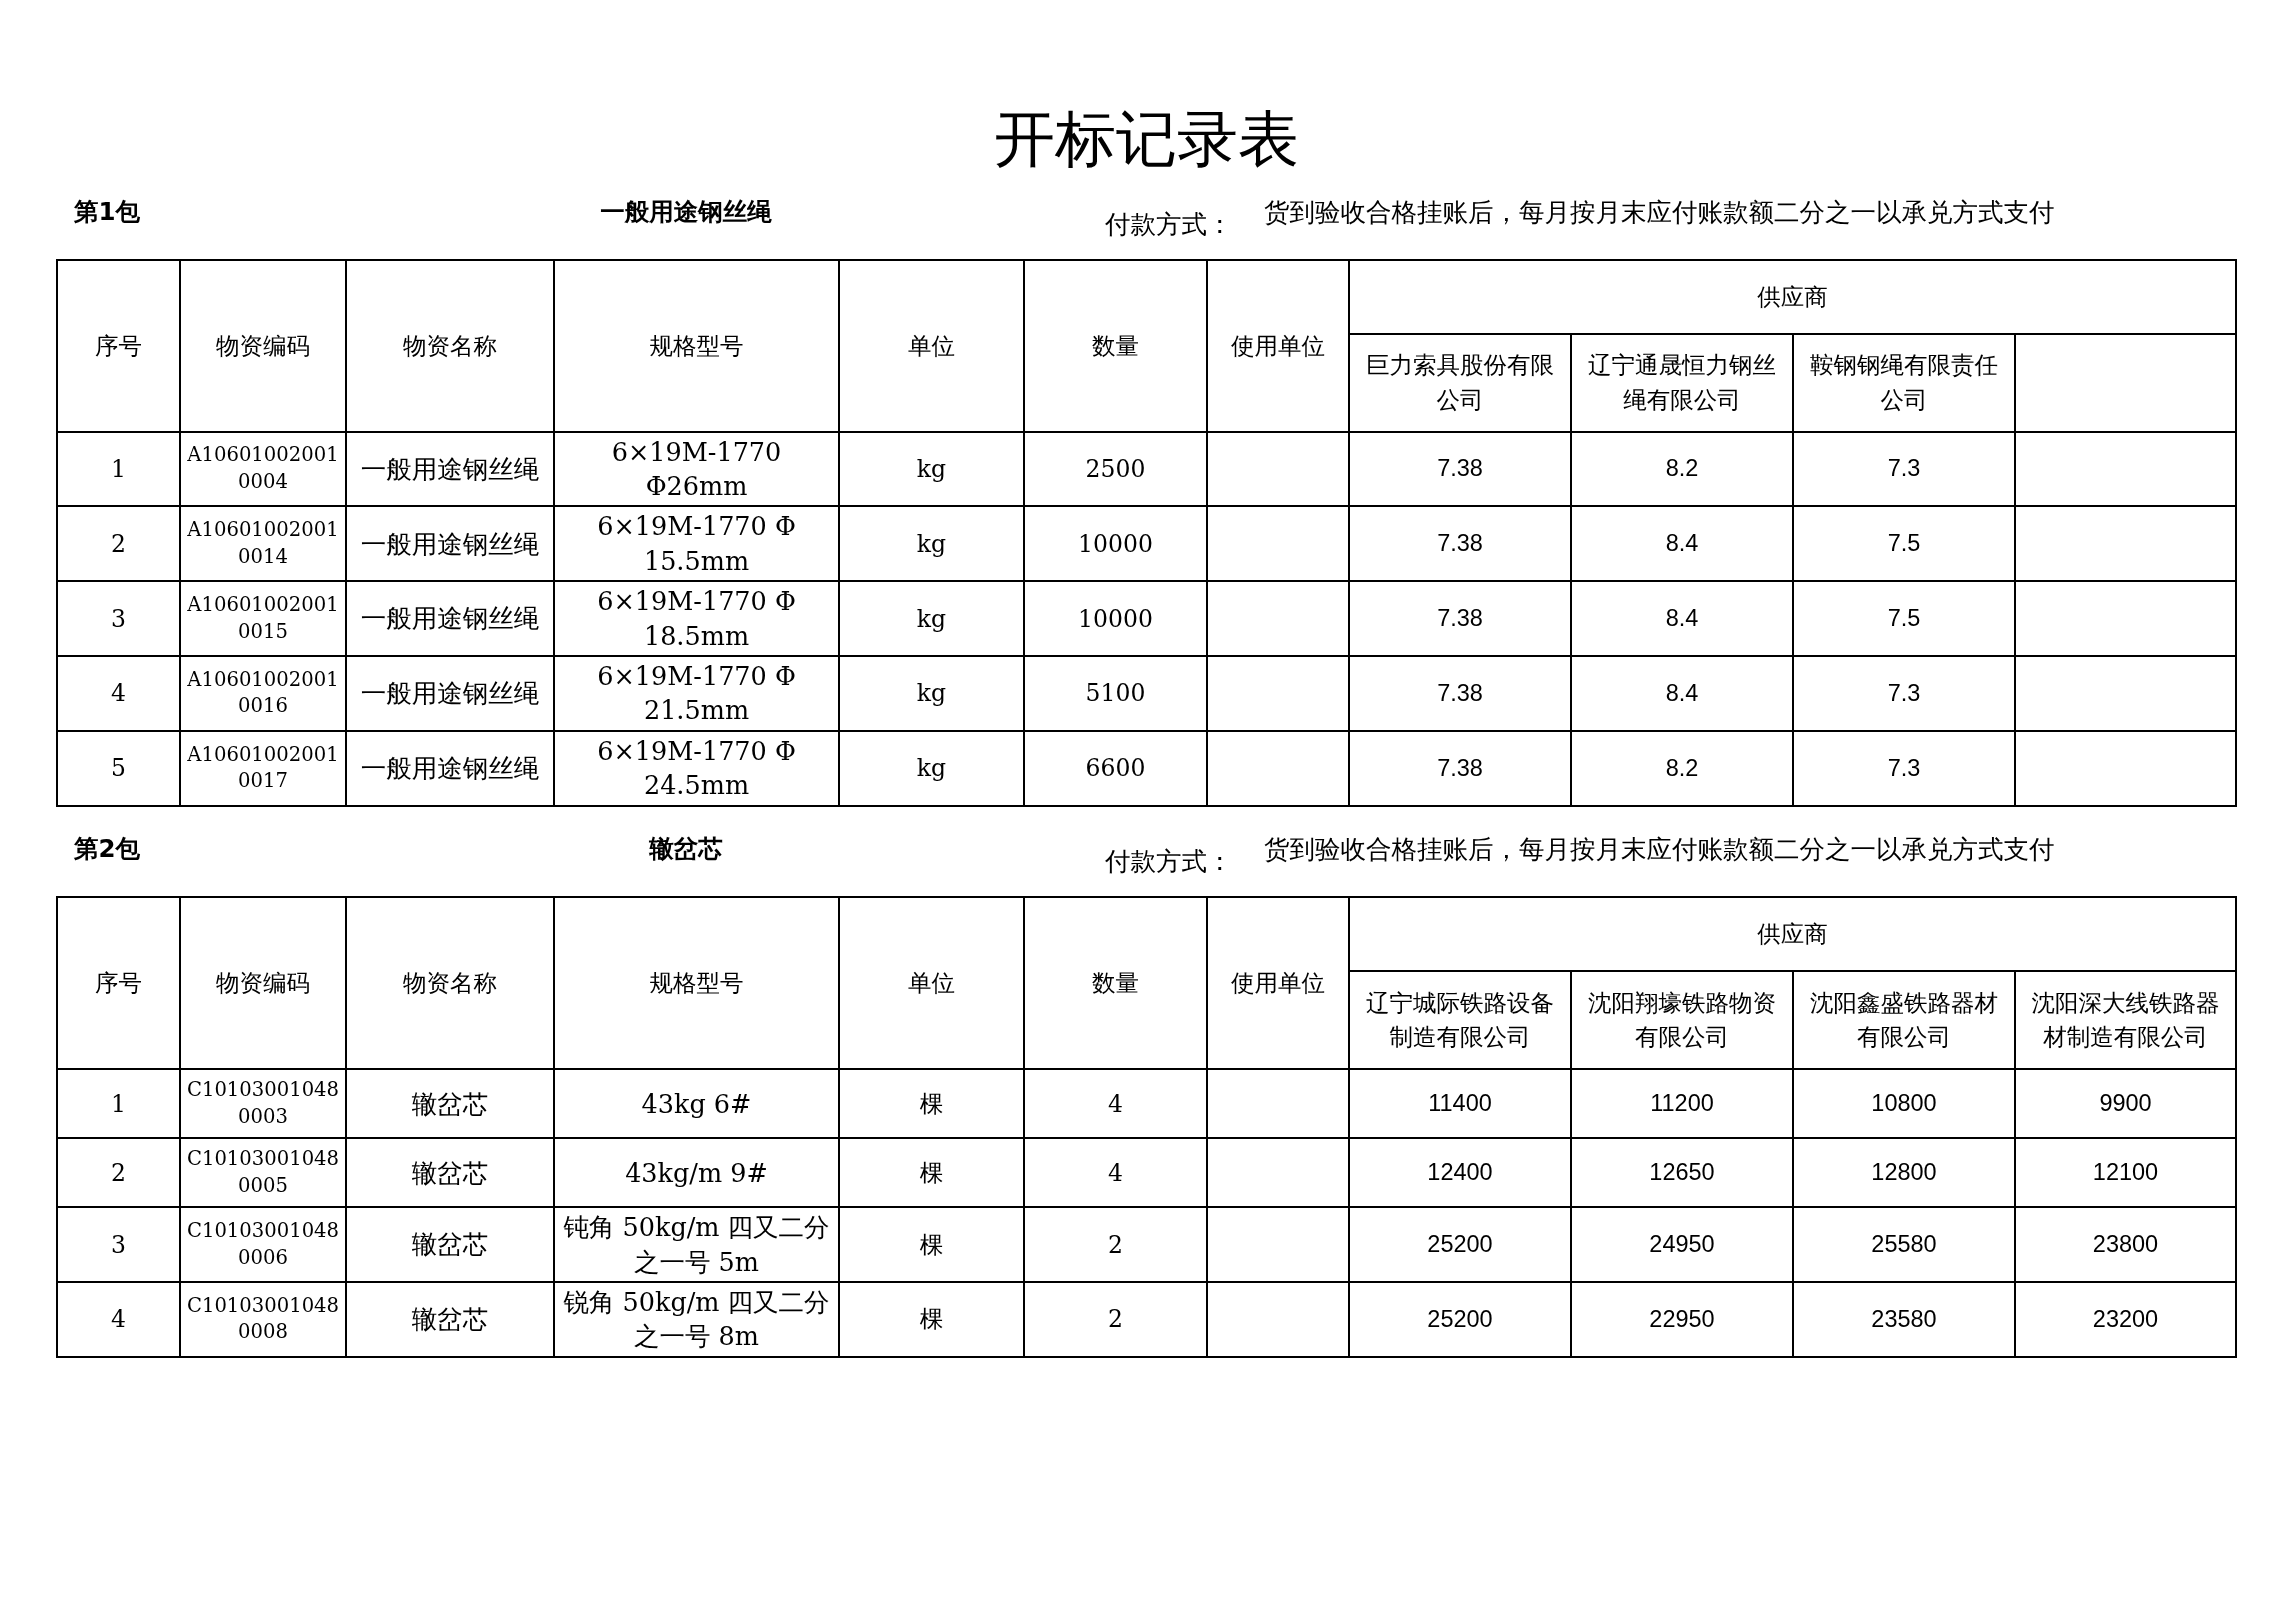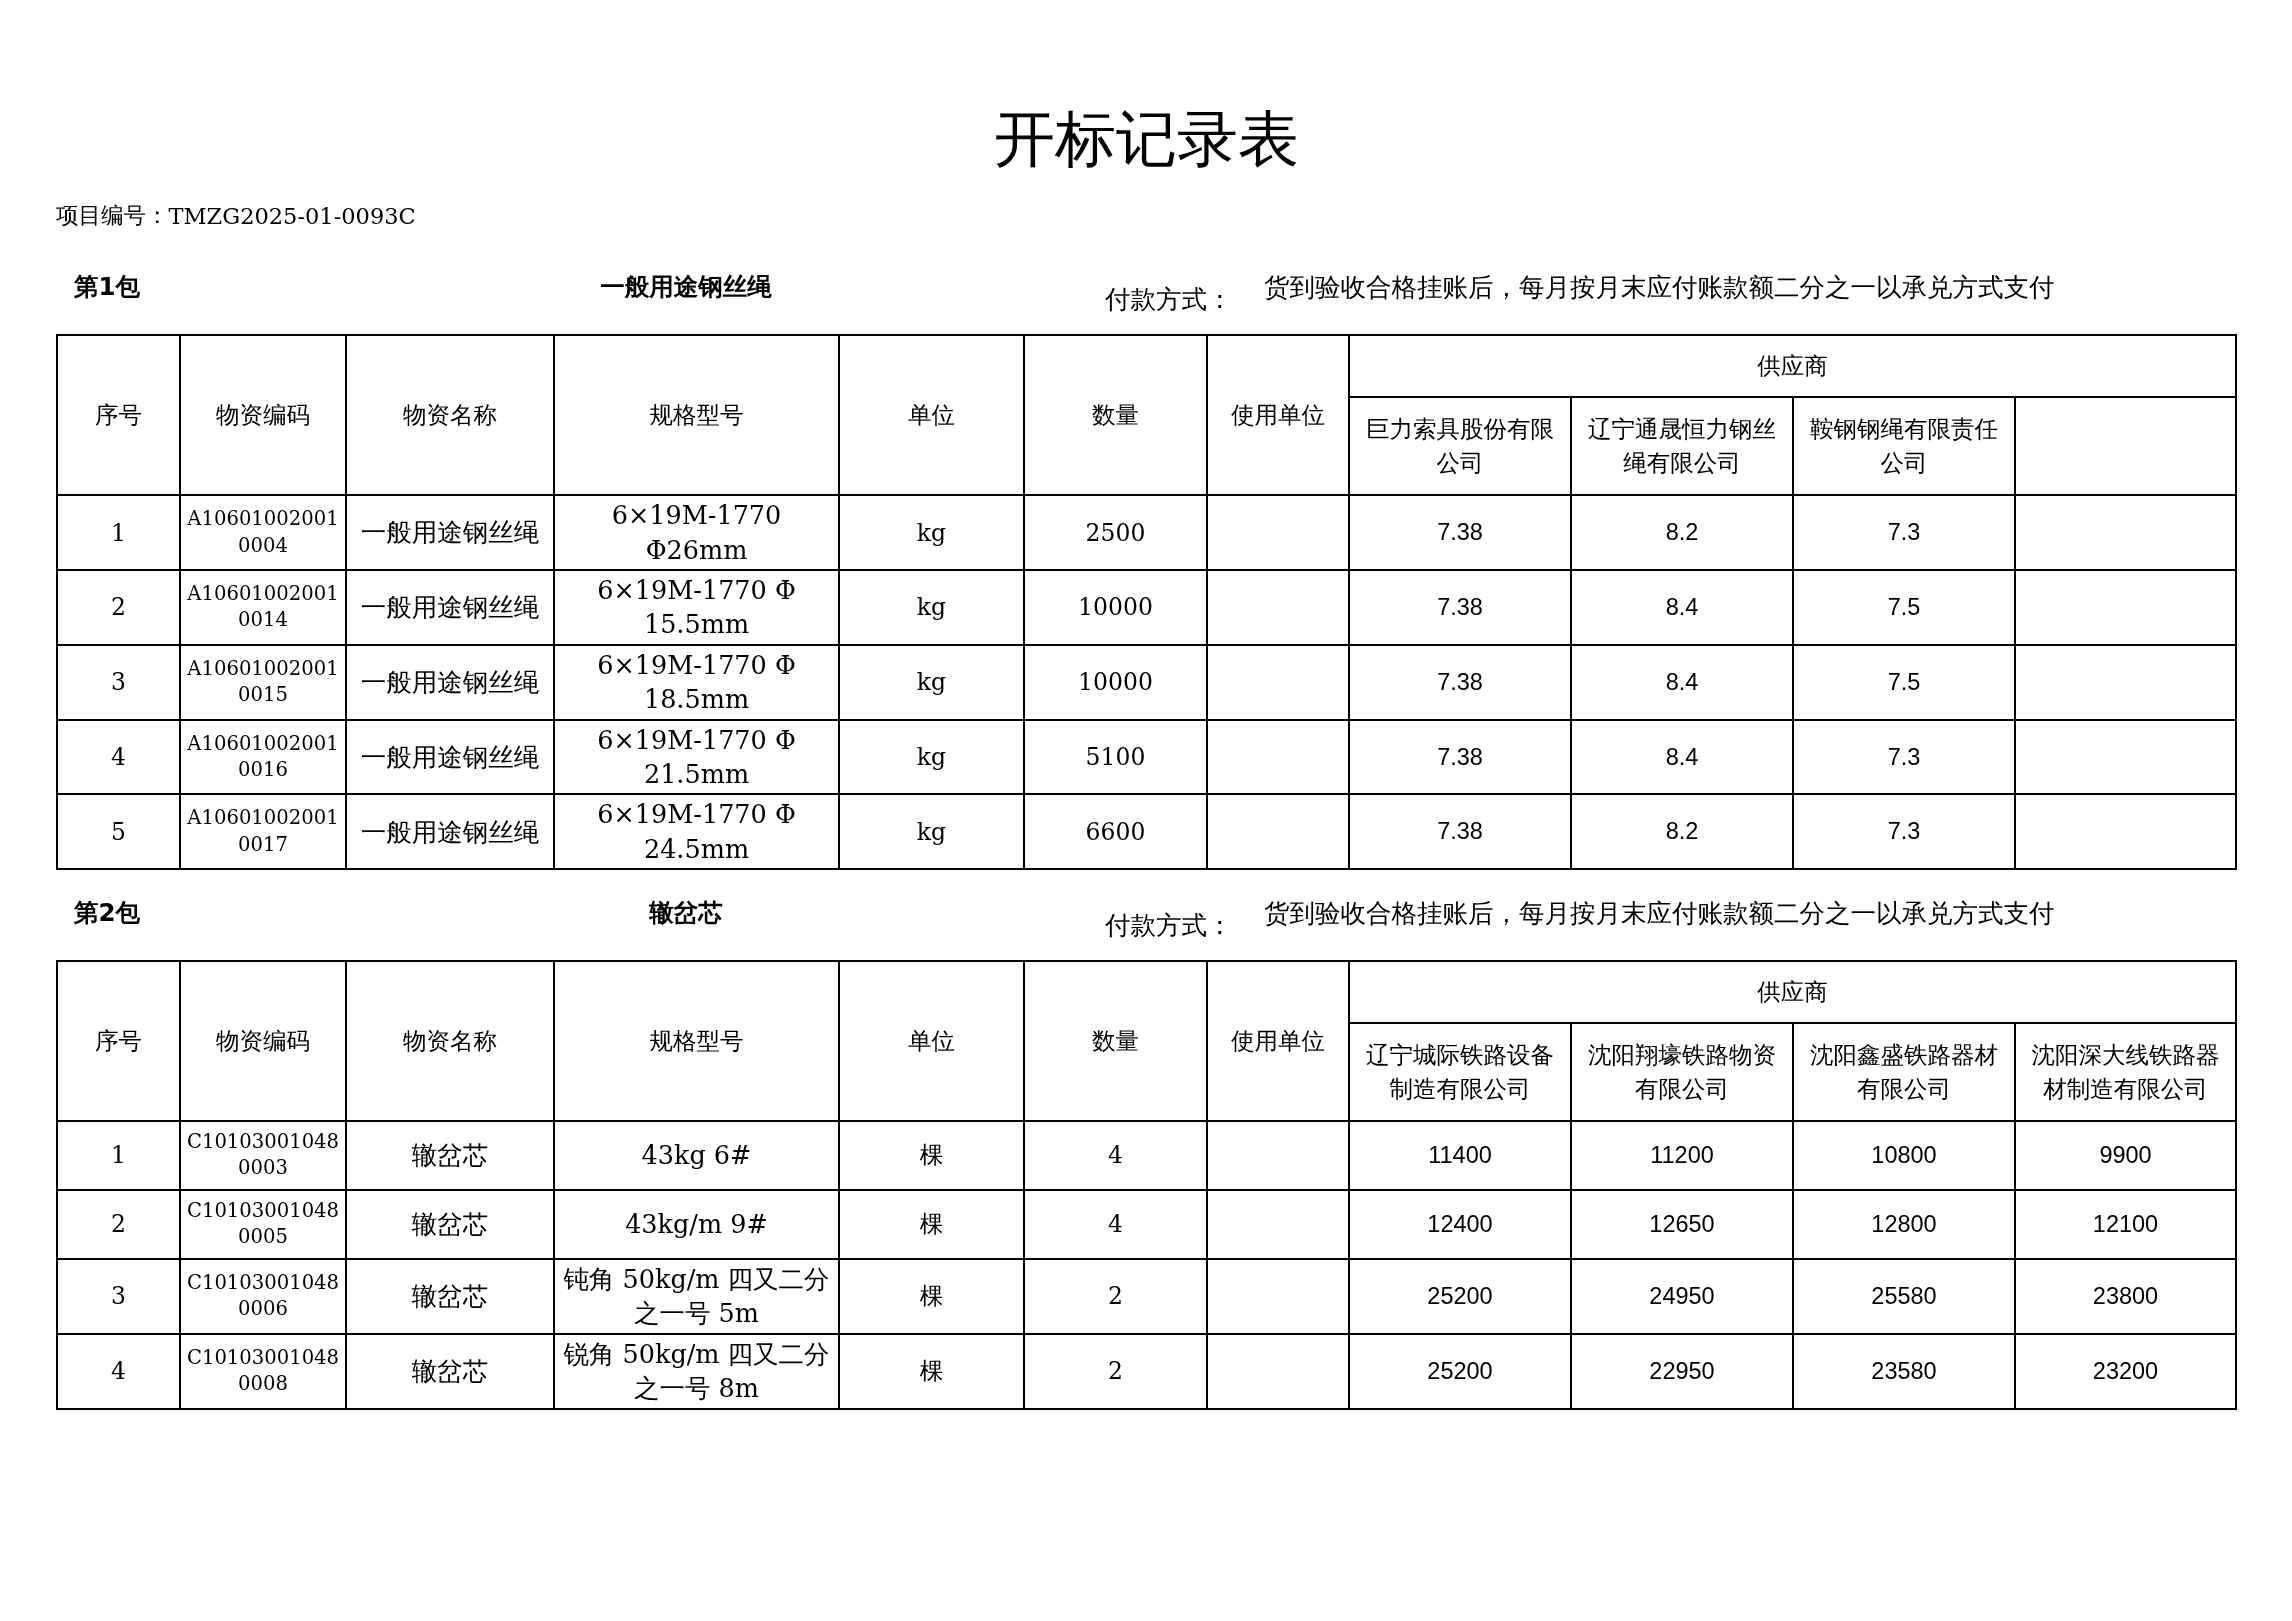--- a/index.html
+++ b/index.html
@@ -24,21 +24,21 @@
   table.bid{
     margin:29px 0 0 56px;width:2181px;
     border-collapse:collapse;table-layout:fixed;
     border:2.9px solid #000;
   }
   table.bid th,table.bid td{
     border:2px solid #000;border-top-width:2.9px;border-bottom-width:2.9px;
     font-weight:normal;vertical-align:middle;text-align:center;
     padding:2px 3.9px;box-sizing:border-box;overflow:hidden;
   }
-  thead tr.gh-row th{height:62px;font-size:23.5px;}
+  thead tr.gh-row th{height:74px;font-size:23.5px;}
   thead tr.sup-row th{height:98px;font-size:23.5px;line-height:1.45;padding:2px 10px;}
   thead th.h-seq{font-size:21.6px;}
   thead th.h-code{font-size:18.6px;}
   thead th.h-name{font-size:23.5px;}
   thead th.h-spec{font-size:23.5px;}
   thead th.h-unit{font-size:21.6px;}
   thead th.h-qty{font-size:23.5px;}
   thead th.h-user{font-size:21.6px;}
   table.t1 tbody td{height:69px;}
   table.t2 tbody td{height:69px;}
@@ -51,24 +51,20 @@
   td.col-qty{font-size:23.5px;}
   td.col-user_unit{font-size:23.5px;}
   td.col-price{font-family:"Liberation Sans","DejaVu Sans",sans-serif;font-size:23.5px;}
 </style>
 </head>
 <body>
 
 <h1 class="title">开标记录表</h1>
 
 <div class="fields">
-  <div class="field">
-    <span>项目编号：</span>
-      <span>TMZG2025-01-0093C</span>
-  </div>
 </div>
 
 <div class="pkg-row">
   <span class="pkg-label">第1包</span>
   <span class="pkg-name">一般用途钢丝绳</span>
   <span class="pay-label">付款方式：</span>
   <span class="pay-text">货到验收合格挂账后，每月按月末应付账款额二分之一以承兑方式支付</span>
 </div>
 
 <table class="bid t1">

